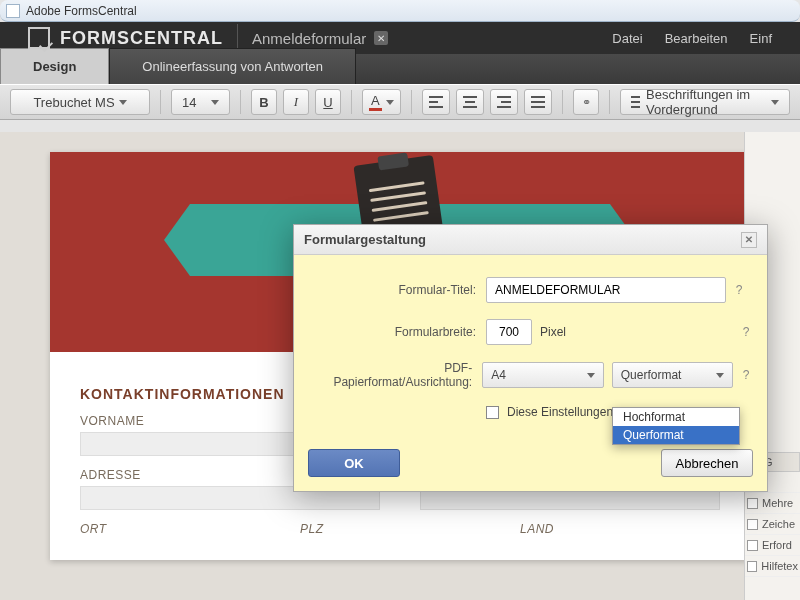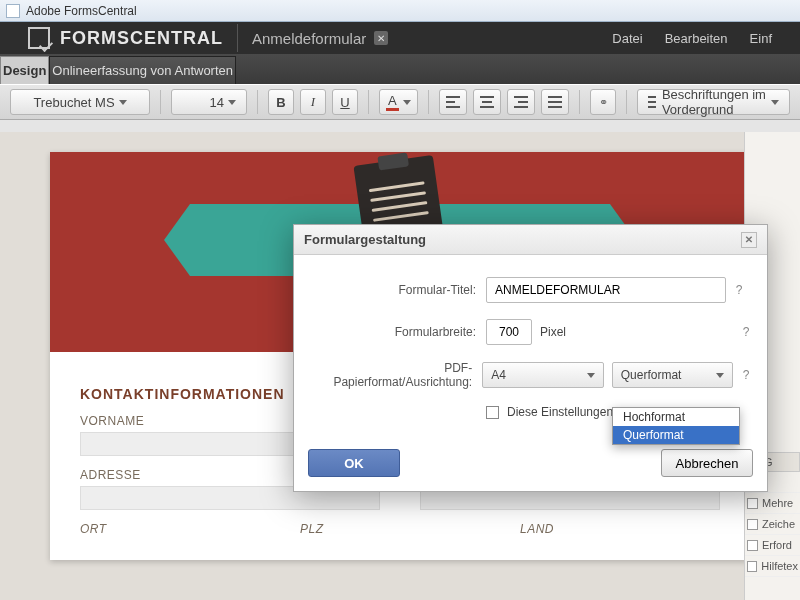--- a/index.html
+++ b/index.html
@@ -1,31 +1,31 @@
 <!DOCTYPE html>
 <html><head>
 <meta charset="utf-8">
 <style>
 * { box-sizing: border-box; margin: 0; padding: 0; font-family: "Segoe UI", Tahoma, sans-serif; }
 body { width: 800px; height: 600px; overflow: hidden; background: #e5e5e5; position: relative; }
 
-.titlebar { height: 22px; background: linear-gradient(#eef3f9,#dde6f0); border-bottom: 1px solid #9fb4c9; display:flex; align-items:center; padding-left:6px; font-size:12px; color:#333; }
+.titlebar { height: 22px; background: linear-gradient(#eef3f9,#dde6f0); border-bottom: 1px solid #9fb4c9; display:flex; align-items:center; padding-left:6px; font-size:12px; color:#333;border-radius:8px; }
 .titlebar .tb-icon{ width:14px;height:14px;background:#fff;border:1px solid #9fb4c9;margin-right:6px;display:flex;align-items:center;justify-content:center;}
 
 .topbar { height:32px; background:#2d2d2d; display:flex; align-items:center; padding:0 28px; color:#ccc; }
 .logo-mark{width:22px;height:22px;border:2px solid #ccc;margin-right:10px;position:relative;}
 .logo-mark::after{content:"";position:absolute;right:-4px;bottom:-2px;width:10px;height:6px;border-left:2px solid #ccc;border-bottom:2px solid #ccc;transform:rotate(-45deg);}
 .brand{font-size:18px;font-weight:600;letter-spacing:1px;color:#e8e8e8;}
 .vsep{width:1px;height:28px;background:#555;margin:0 14px;}
 .docname{font-size:15px;color:#bbb;}
 .docclose{width:14px;height:14px;margin-left:8px;background:#666;color:#ddd;font-size:10px;display:flex;align-items:center;justify-content:center;border-radius:2px;}
 .menus{margin-left:auto;display:flex;gap:22px;font-size:13px;color:#ccc;}
 
 .tabbar{height:30px;background:linear-gradient(#4a4a4a,#3a3a3a);display:flex;align-items:flex-end;}
-.tab{height:28px;padding:0 2px;display:flex;align-items:center;font-size:13px;color:#ddd;border:1px solid #222;border-bottom:none;background:linear-gradient(#555,#444);}
+.tab{height:36px;padding:0 32px;display:flex;align-items:center;font-size:13px;color:#ddd;border:1px solid #222;border-bottom:none;background:linear-gradient(#555,#444);}
 .tab.active{background:#cfcfcf;color:#333;font-weight:600;border-color:#888;}
 
 .toolbar{height:36px;background:linear-gradient(#e6e6e6,#d4d4d4);border-top:1px solid #fff;border-bottom:1px solid #aaa;display:flex;align-items:center;padding:0 10px;gap:6px;}
 .tb-btn{height:26px;min-width:26px;padding:0 6px;display:flex;align-items:center;justify-content:center;background:linear-gradient(#fdfdfd,#e3e3e3);border:1px solid #b5b5b5;border-radius:3px;font-size:13px;color:#444;gap:4px;}
 .tb-btn.wide{padding:0 10px;}
 .tsep{width:1px;height:24px;background:#bbb;margin:0 4px;}
 .dd-caret{width:0;height:0;border-left:4px solid transparent;border-right:4px solid transparent;border-top:5px solid #666;}
 .bold{font-weight:700;}
 .ital{font-style:italic;font-family:serif;}
 .und{text-decoration:underline;}
@@ -51,21 +51,21 @@
 .row3{display:flex;gap:20px;} .row3>div{flex:1;font-style:italic;}
 
 
 .prop-panel{position:absolute;right:0;top:132px;width:56px;bottom:0;background:#f4f2ee;border-left:1px solid #ccc;font-size:11px;color:#555;padding-top:320px;}
 .prop-head{background:#e8e5df;border:1px solid #ccc;padding:3px 4px;font-size:11px;}
 .prop-row{display:flex;align-items:center;gap:4px;padding:4px 2px;border-bottom:1px solid #eee;}
 .chk{width:11px;height:11px;border:1px solid #999;background:#fff;}
 
 
 .dialog-backdrop{position:absolute;inset:0;}
-.dialog{position:absolute;left:293px;top:224px;width:475px;background:#ffffff;border:1px solid #aaa;box-shadow:0 6px 30px rgba(0,0,0,.35);}
+.dialog{position:absolute;left:293px;top:224px;width:475px;background:#fef9c3;border:1px solid #aaa;box-shadow:0 6px 30px rgba(0,0,0,.35);}
 .dlg-title{height:30px;background:linear-gradient(#f6f6f6,#e7e7e7);border-bottom:1px solid #ccc;display:flex;align-items:center;padding:0 10px;font-size:13px;font-weight:600;color:#444;}
 .dlg-close{margin-left:auto;width:16px;height:16px;border:1px solid #bbb;background:#eee;display:flex;align-items:center;justify-content:center;font-size:10px;color:#777;}
 .dlg-body{padding:22px 14px 14px;font-size:12px;color:#444;}
 .frow{display:flex;align-items:center;margin-bottom:16px;}
 .flabel{width:178px;text-align:right;padding-right:10px;color:#555;}
 .finput{height:26px;border:1px solid #bbb;border-radius:2px;padding:0 8px;font-size:12px;background:#fff;}
 .fhelp{width:14px;text-align:center;color:#888;margin-left:6px;}
 .fselect{height:26px;border:1px solid #bbb;border-radius:2px;background:linear-gradient(#fdfdfd,#e7e7e7);display:flex;align-items:center;padding:0 8px;justify-content:space-between;}
 .checkbox{width:13px;height:13px;border:1px solid #888;background:#fff;margin-right:8px;}
 .dlg-buttons{display:flex;justify-content:space-between;gap:10px;padding:8px 14px 14px;}
@@ -105,21 +105,21 @@
       <span>Onlineerfassung von Antworten</span>
     </div>
 </div>
 
 <div class="toolbar">
   <div class="tb-btn wide" style="width:140px;justify-content:center;">
     <span>Trebuchet MS</span>
       <span class="dd-caret"></span>
   </div>
   <div class="tsep"></div>
-  <div class="tb-btn wide" style="width:76px;justify-content:flex-end;">
+  <div class="tb-btn wide" style="width:59px;justify-content:space-between;">
     <span>14</span>
       <span class="dd-caret"></span>
   </div>
   <div class="tsep"></div>
   <div class="tb-btn">
       <span class="bold">B</span>
     </div>
   <div class="tb-btn">
       <span class="ital">I</span>
     </div>

